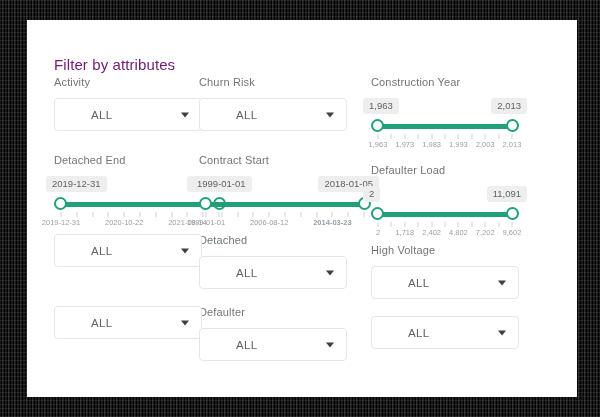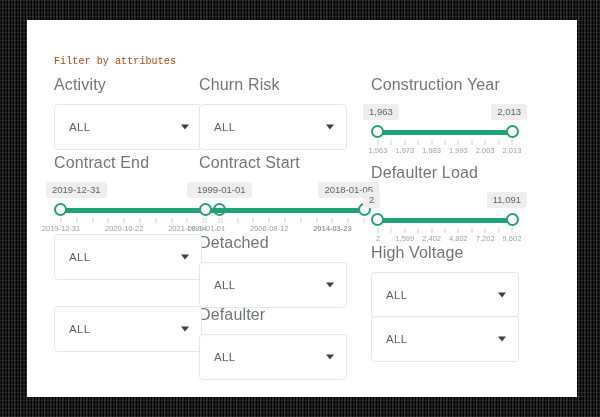--- a/index.html
+++ b/index.html
@@ -39,24 +39,23 @@
     left: 27px; top: 20px;
     width: 550px; height: 377px;
     background: #ffffff;
     box-sizing: border-box;
     overflow: hidden;
   }
 
   .panel-title {
     position: absolute;
     left: 27px; top: 36px;
-    font-size: 10px;
-    color: #c2410c;
+    font-size: 15px;
+    color: #701a75;
     letter-spacing: .1px;
-    font-family: Liberation Mono, monospace;
   }
 
   .grid {
     position: absolute;
     left: 0; top: 56px;
     width: 550px;
   }
 
   .row {
     display: flex;
@@ -71,36 +70,37 @@
     box-sizing: border-box;
   }
   .col-a { width: 172px; padding-left: 27px; }
   .col-b { width: 172px; padding-left: 0px; }
   .col-c { width: 206px; padding-left: 0px; }
 
   
   .col-c.shift { padding-top: 10px; }
 
   .field-label {
-    font-size: 16px;
+    font-size: 11px;
     color: #70757a;
     margin-bottom: 10px;
     white-space: nowrap;
     letter-spacing: .15px;
   }
 
   .select {
     position: relative;
-    height: 46px;
+    height: 33px;
     border: 1px solid #e4e6e8;
     border-radius: 4px;
     background: #fff;
     box-sizing: border-box;
     display: flex;
     align-items: center;
+    padding-left: 22px;
   }
   .select-a { width: 148px; }
   .select-wide { width: 148px; }
 
   .select-value {
     font-size: 11.5px;
     color: #5f6368;
     padding-left: 14px;
     letter-spacing: .3px;
   }
@@ -259,21 +259,21 @@
               <div class="tick-label" style="left: 100%;">2,013</div>
             </div>
         </div>
       </div>
 
     </div>
 
     <div class="row row-2">
 
       <div class="col col-a">
-        <div class="field-label">Contract End</div>
+        <div class="field-label">Detached End</div>
         <div class="slider-wrap">
           <div class="badges">
             <span class="badge badge-min">2019-12-31</span>
             <span class="badge badge-max">2022-01</span>
           </div>
           <div class="track">
             <div class="track-bar"></div>
             <div class="handle handle-min"></div>
             <div class="handle handle-max"></div>
           </div>
@@ -351,21 +351,21 @@
               <div class="tick" style="left: 40%;"></div>
               <div class="tick" style="left: 50%;"></div>
               <div class="tick" style="left: 60%;"></div>
               <div class="tick" style="left: 70%;"></div>
               <div class="tick" style="left: 80%;"></div>
               <div class="tick" style="left: 90%;"></div>
               <div class="tick" style="left: 100%;"></div>
             </div>
           <div class="tick-labels">
               <div class="tick-label" style="left: 0%;">2</div>
-              <div class="tick-label" style="left: 20%;">1,599</div>
+              <div class="tick-label" style="left: 20%;">1,718</div>
               <div class="tick-label" style="left: 40%;">2,402</div>
               <div class="tick-label" style="left: 60%;">4,802</div>
               <div class="tick-label" style="left: 80%;">7,202</div>
               <div class="tick-label" style="left: 100%;">9,602</div>
             </div>
         </div>
       </div>
 
     </div>
 

